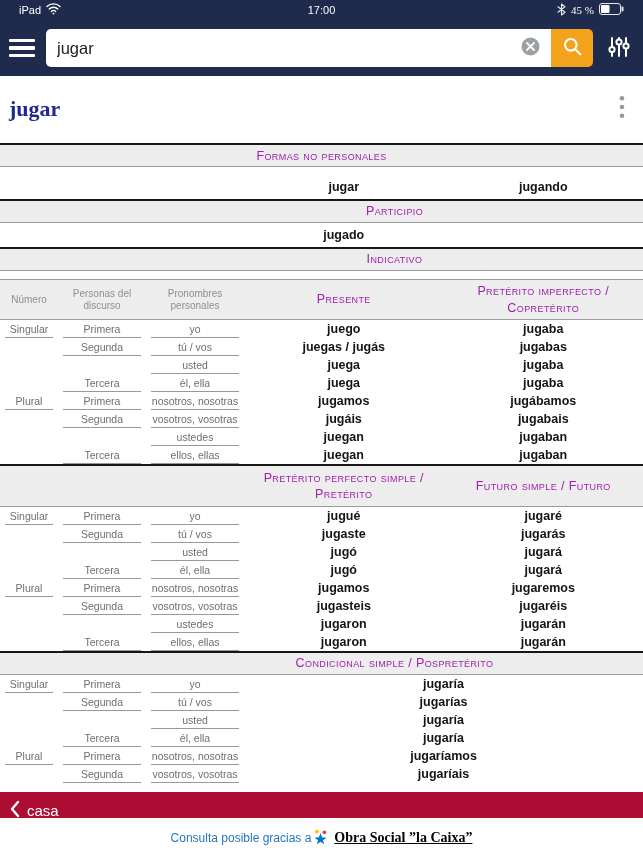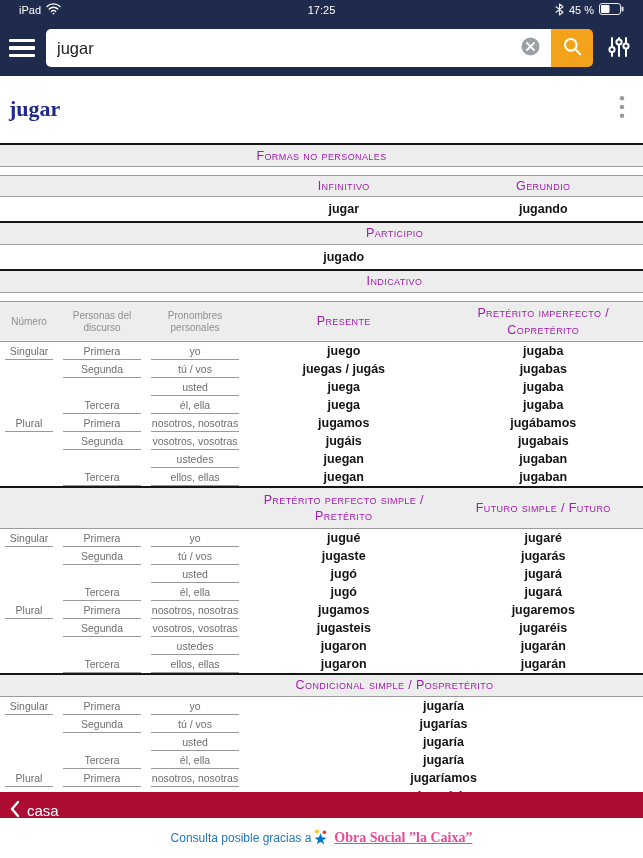--- a/index.html
+++ b/index.html
@@ -4,21 +4,21 @@
 <style>
   * { box-sizing: border-box; }
   html,body { margin:0; padding:0; background:#fff; }
   body { font-family:"Liberation Sans", sans-serif; }
   .screen { position:relative; width:643px; height:858px; background:#fff; overflow:hidden; }
 
   
   .status-bar { height:20px; background:#1F2B4D; color:#fff; display:flex; align-items:center; padding:0 19px; font-size:11px; }
   .sb-left,.sb-center,.sb-right { flex:1; display:flex; align-items:center; gap:5px; }
   .sb-center { justify-content:center; }
-  .sb-right { justify-content:flex-end; }
+  .sb-right { justify-content:flex-end;font-family:Liberation Serif, serif; }
 
   
   .nav-bar { height:56px; background:#1F2B4D; display:flex; align-items:center; padding:0 9px; gap:11px; }
   .hamburger { width:26px; display:flex; flex-direction:column; gap:4.5px; cursor:pointer; background:none; border:none; padding:0; }
   .hamburger i { display:block; height:3.2px; background:#fff; border-radius:1px; }
   .search-group { flex:1; display:flex; height:38px; border-radius:5px; overflow:hidden; }
   .search-field { flex:1; background:#fff; display:flex; align-items:center; padding:0 11px; gap:8px; }
   .search-field input { flex:1; border:none; outline:none; font-size:16.5px; color:#222; font-family:inherit; padding:0; background:transparent; }
   .clear-btn,.search-btn,.filter-btn,.dots-btn { border:none; background:none; padding:0; display:flex; align-items:center; justify-content:center; cursor:pointer; }
   .search-btn { width:42px; background:#F2A31B; }
@@ -47,42 +47,42 @@
   .vcell { display:flex; align-items:center; justify-content:center; font-weight:bold; font-size:12.5px; color:#141414; }
   .crow.data-row { height:18px;text-align:center; }
   .lcell { display:flex; align-items:center; justify-content:center; font-size:10.5px; color:#6E6E6E; margin:0 5px; white-space:nowrap; }
   .lcell.ul { border-bottom:1px solid #999; }
 
   
   .back-bar { position:absolute; left:0; top:792px; width:100%; height:37px; background:#AD0D33; display:flex; align-items:center; gap:7px; padding:16px 9px; cursor:pointer; }
   .back-bar .back-label { color:#fff; font-size:15px; }
   .footer { position:absolute; left:0; bottom:0; width:100%; height:40px; background:#fff; display:flex; align-items:center; justify-content:center; gap:1px; }
   .f1 { font-size:12px; color:#2178BE; }
-  .f2 { display:flex; align-items:center; gap:5px; font-family:"Liberation Serif", serif; font-size:14px; color:#ec4899; cursor:pointer; }
+  .f2 { display:flex; align-items:center; gap:5px; font-family:"Liberation Serif", serif; font-size:14px; color:#000000; cursor:pointer; }
   .f2 .link-text { text-decoration:underline; font-weight:bold; }
 </style>
 </head>
 <body>
 
 <div class="screen">
 
   <div class="status-bar">
     <div class="sb-left">
       <span>iPad</span>
       <span>
         <svg width="15" height="12" viewBox="0 0 15 12" fill="none" stroke="#fff" stroke-width="1.4" stroke-linecap="round">
           <path d="M1 3.4a9.5 9.5 0 0 1 13 0"></path>
             <path d="M3.2 6a6 6 0 0 1 8.6 0"></path>
             <path d="M5.4 8.4a3 3 0 0 1 4.2 0"></path>
           <circle cx="7.5" cy="10.6" r="0.9" fill="#fff" stroke="none"></circle>
         </svg>
       </span>
     </div>
     <div class="sb-center">
-      <span>17:25</span>
+      <span>17:00</span>
     </div>
     <div class="sb-right">
       <span>
         <svg width="9" height="13" viewBox="0 0 9 13" fill="none" stroke="#fff" stroke-width="1.1" stroke-linejoin="round" stroke-linecap="round" opacity="0.9">
           <path d="M4.5 1 L4.5 12 L8 9.2 L1 3.8 M1 9.2 L8 3.8 L4.5 1"></path>
         </svg>
       </span>
       <span>45 %</span>
       <span>
         <svg width="25" height="12" viewBox="0 0 25 12">
@@ -148,24 +148,20 @@
         </span>
       </button>
     </div>
 
     <div class="conj-table">
       <div class="hr-thick"></div>
       <div class="band center">
         <span class="sc">Formas no personales</span>
       </div>
       <div class="gap8"></div>
-      <div class="band grid5 with-top">
-        <span class="tense-header c4">Infinitivo</span>
-        <span class="tense-header c5">Gerundio</span>
-      </div>
       <div class="vrow grid5">
         <span class="vcell c4">jugar</span>
         <span class="vcell c5">jugando</span>
       </div>
       <div class="hr-thick"></div>
       <div class="band grid5">
         <span class="tense-header span345">Participio</span>
       </div>
       <div class="vrow grid5">
         <span class="vcell c4">jugado</span>

